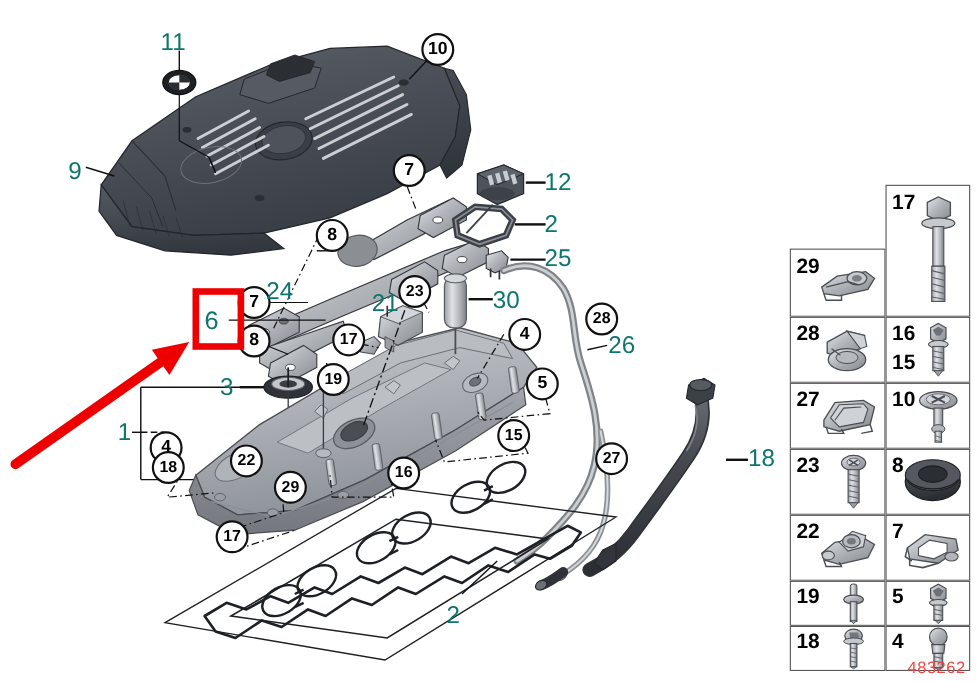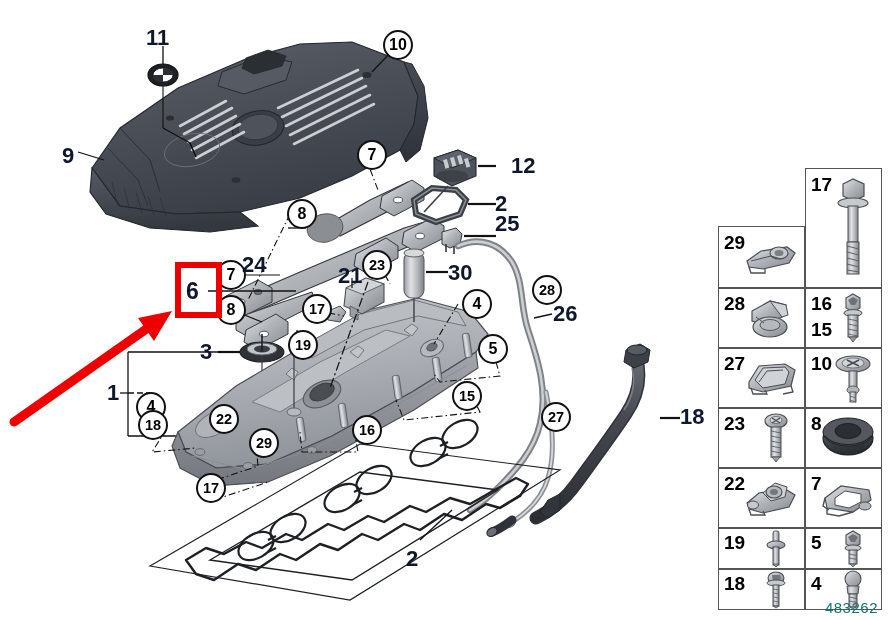--- a/index.html
+++ b/index.html
@@ -29,22 +29,22 @@
     font-size: 16px;
     display: flex; align-items: center; justify-content: center;
     line-height: 1;
     z-index: 40;
   }
   .callout.small { font-size: 14.5px; }
 
   
   .plainnum {
     position: absolute;
-    color: #0f172a;
-    font-weight: bold;
+    color: #0f766e;
+    font-weight: normal;
     font-size: 20px;
     line-height: 1;
     z-index: 40;
     white-space: nowrap;
   }
 
   
   #highlight-box {
     position: absolute;
     border: 6px solid #ee0000;
@@ -78,21 +78,21 @@
     width: 52px;
     display: flex; align-items: center; justify-content: center;
   }
   .pt-art.wide { width: 62px; }
 
   
   #watermark {
     position: absolute;
     right: 12px; bottom: 4px;
     font-size: 15px;
-    color: #0f766e;
+    color: #ef4444;
     letter-spacing: .5px;
     z-index: 50;
   }
 </style>
 </head>
 <body>
 
 <div id="stage">
 
   <svg id="diagram-svg" width="890" height="620" viewBox="0 0 890 620">
@@ -496,23 +496,23 @@
   <div class="callout small" style="left:196px;top:473px;">
       <span>17</span>
     </div>
   <div class="callout small" style="left:541px;top:402px;">
       <span>27</span>
     </div>
 
   <div class="plainnum" style="left:146px;top:27px;font-size:22px;"><span>11</span></div>
   <div class="plainnum" style="left:62px;top:145px;font-size:22px;"><span>9</span></div>
   <div class="plainnum" style="left:242px;top:225px;font-size:22px;margin-top:29px;"><span>24</span></div>
-  <div class="plainnum" style="left:495px;top:155px;font-size:22px;margin-left:16px;"><span>12</span></div>
+  <div class="plainnum" style="left:495px;top:155px;font-size:22px;"><span>12</span></div>
   <div class="plainnum" style="left:495px;top:193px;font-size:22px;"><span>2</span></div>
-  <div class="plainnum" style="left:495px;top:213px;font-size:22px;"><span>25</span></div>
+  <div class="plainnum" style="left:495px;top:224px;font-size:22px;"><span>25</span></div>
   <div class="plainnum" style="left:186px;top:280px;font-size:23px;"><span>6</span></div>
   <div class="plainnum" style="left:338px;top:265px;font-size:22px;"><span>21</span></div>
   <div class="plainnum" style="left:448px;top:262px;font-size:22px;"><span>30</span></div>
   <div class="plainnum" style="left:553px;top:303px;font-size:22px;text-align:center;"><span>26</span></div>
   <div class="plainnum" style="left:200px;top:341px;font-size:22px;"><span>3</span></div>
   <div class="plainnum" style="left:107px;top:382px;font-size:22px;"><span>1</span></div>
   <div class="plainnum" style="left:680px;top:406px;font-size:22px;"><span>18</span></div>
   <div class="plainnum" style="left:406px;top:548px;font-size:22px;"><span>2</span></div>
 
   <div id="highlight-box" style="left:175px;top:262px;width:47px;height:56px;"></div>

